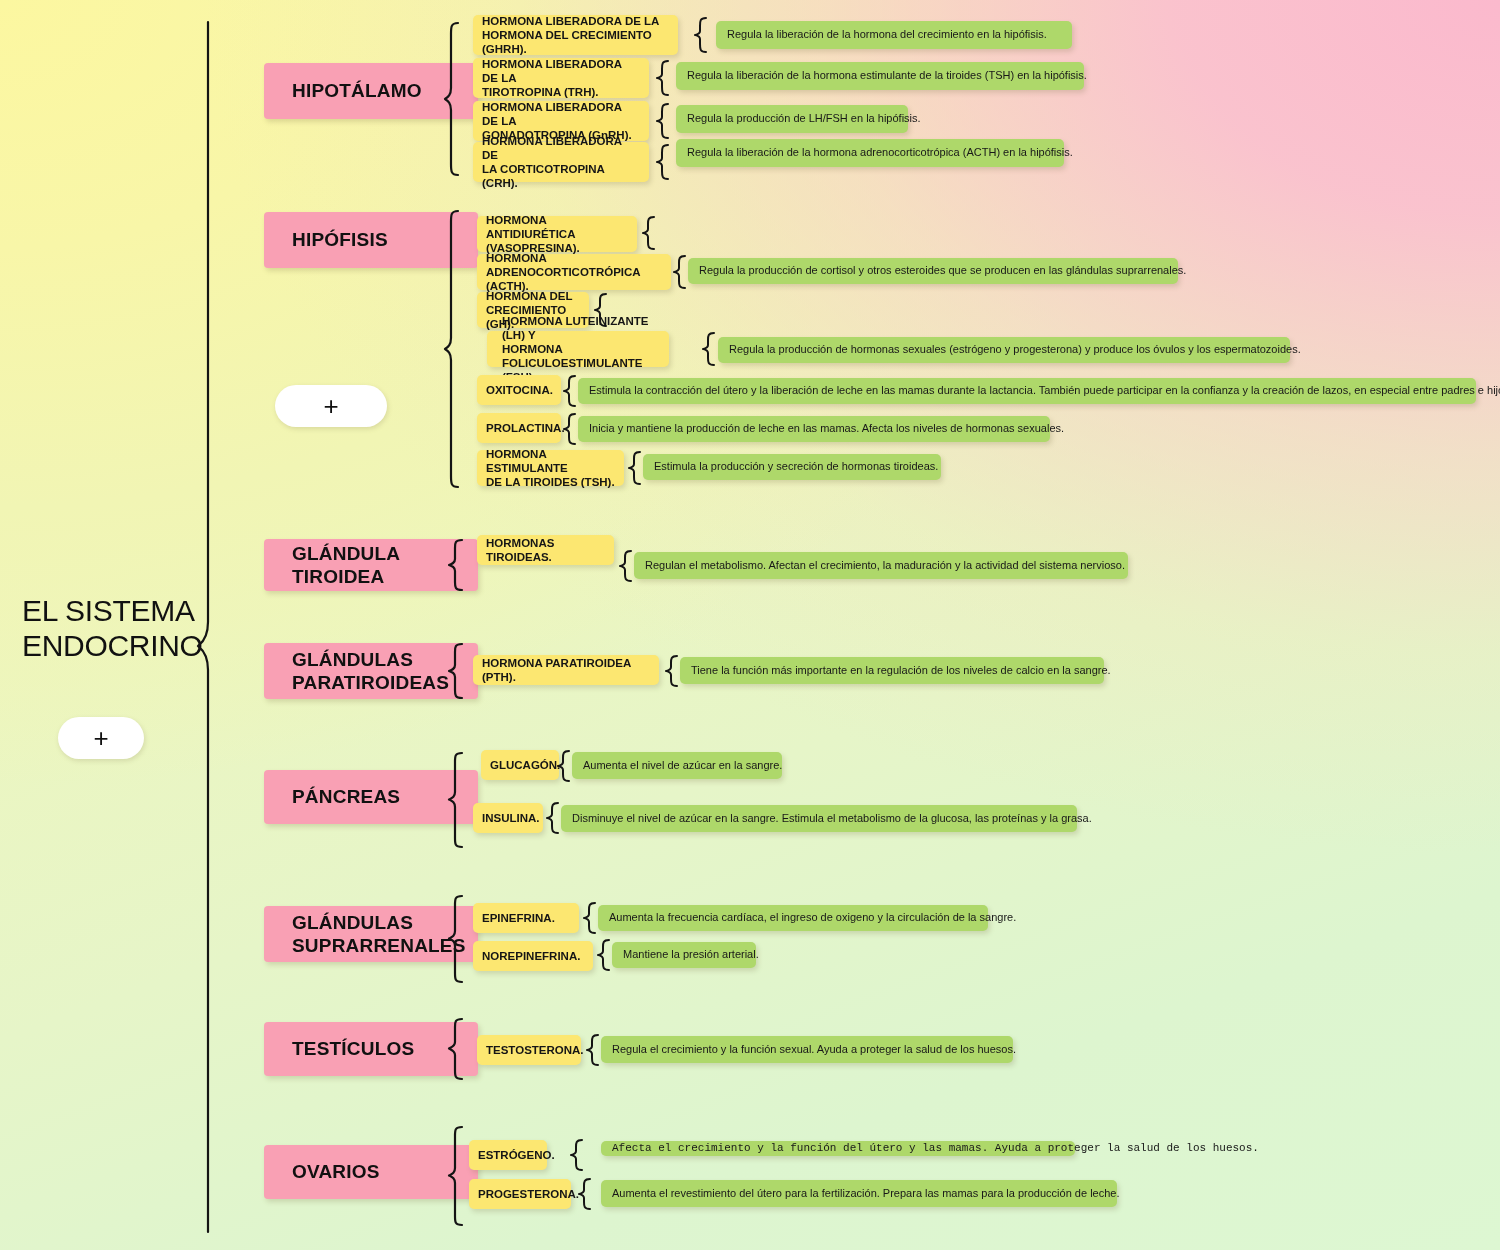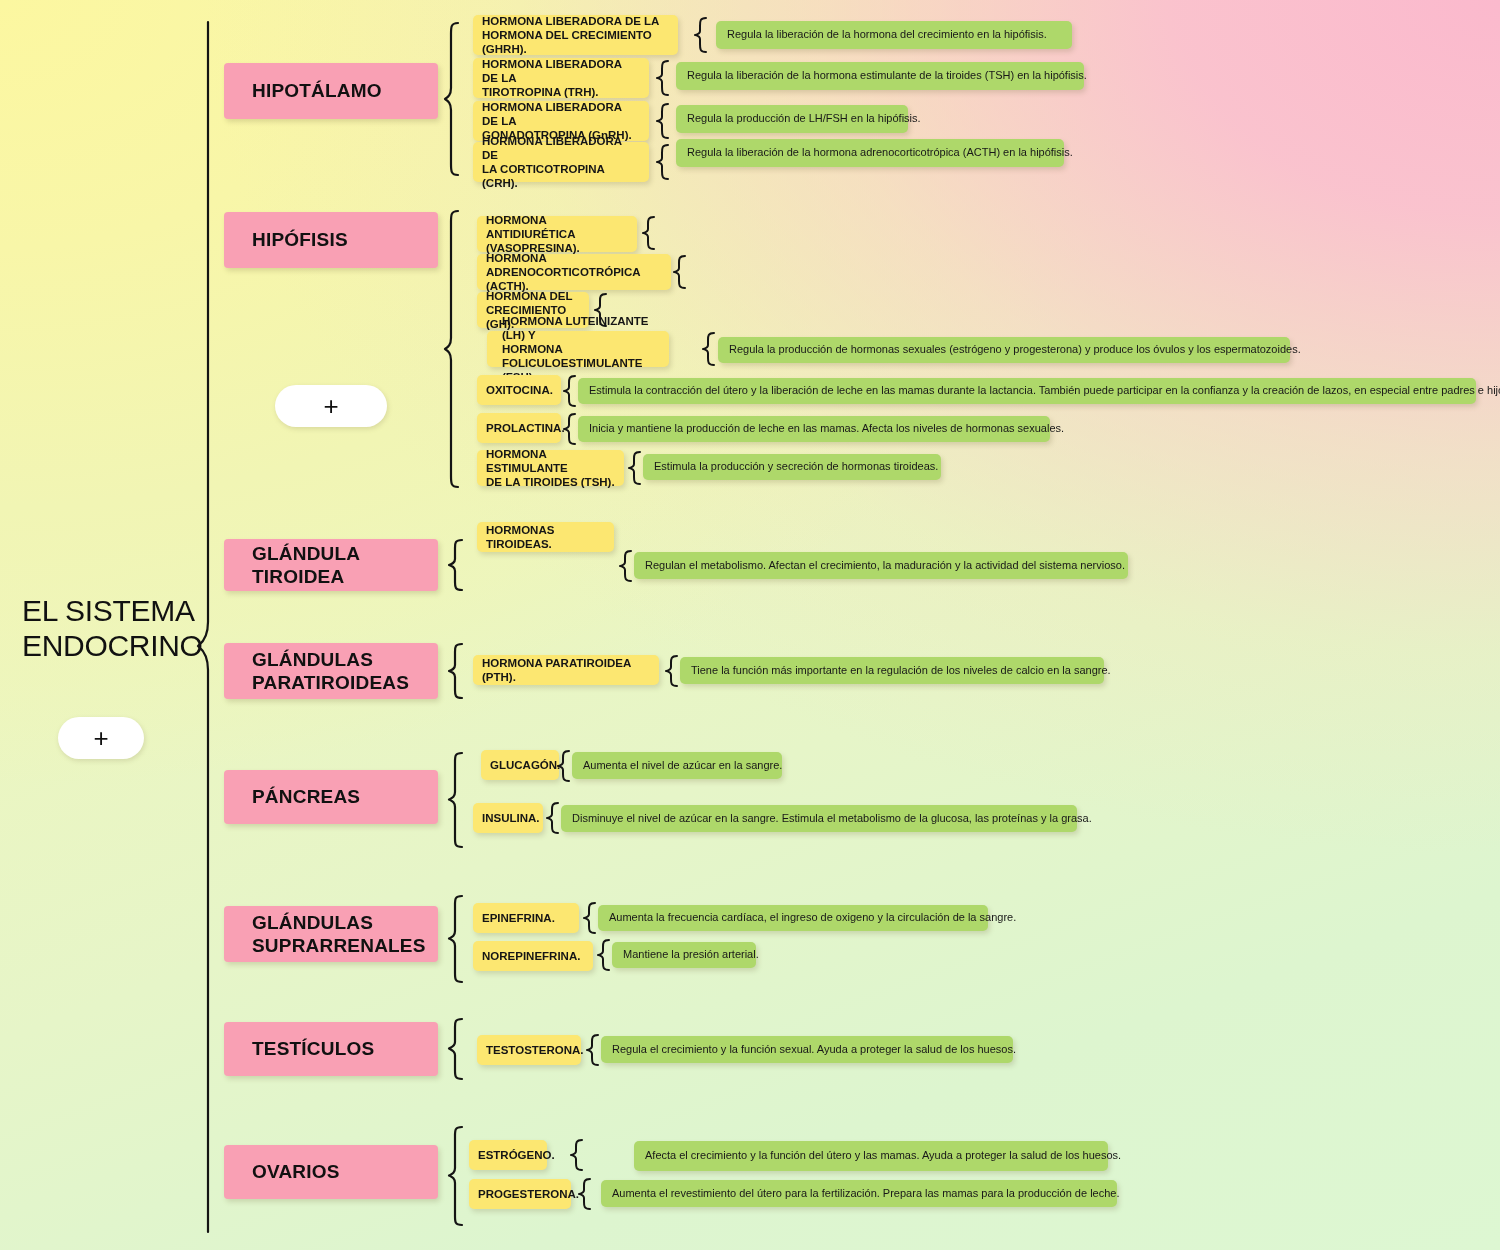--- a/index.html
+++ b/index.html
@@ -14,21 +14,21 @@
   }
 
   .canvas{ position:absolute; inset:0; }
 
   
   .pink-box{
     position:absolute; background:#f9a0b4; border-radius:4px;
     box-shadow:2px 3px 5px rgba(120,110,70,0.22);
     color:#111; font-weight:700; letter-spacing:.2px;
     display:flex; align-items:center; padding-left:28px;
-    font-size:19px; line-height:1.22; white-space:pre-line;
+    font-size:19px; line-height:1.22; white-space:pre-line;margin-left:40px;
   }
   .yellow-box{
     position:absolute; background:#fce771; border-radius:5px;
     box-shadow:2px 3px 5px rgba(120,110,70,0.22);
     color:#151515; font-weight:700; font-size:11.5px; line-height:1.22;
     display:flex; align-items:center; padding:5px 9px; white-space:pre-line;
   }
   .green-box{
     position:absolute; background:#aed86a; border-radius:5px;
     box-shadow:2px 3px 5px rgba(120,110,70,0.22);
@@ -134,20 +134,21 @@
       </svg>
   </div>
 
   <div class="yellow-box" style="left:477px; top:254px; width:194px; height:36px;">HORMONA
 ADRENOCORTICOTRÓPICA (ACTH).</div>
   <div class="brace" style="left:673px; top:255px; width:16px; height:34px;">
     <svg width="16" height="34" viewBox="0 0 16 34">
         <path d="M12 1 C6 1 6 4 6 8 L6 13 C6 16 3 16.5 1 17 C3 17.5 6 18 6 21 L6 26 C6 30 6 33 12 33" stroke-width="2"></path>
       </svg>
   </div>
+  <div class="green-box" style="left:688px; top:258px; width:490px; height:26px;">Regula la producción de cortisol y otros esteroides que se producen en las glándulas suprarrenales.</div>
 
   <div class="yellow-box" style="left:477px; top:292px; width:112px; height:36px;">HORMONA DEL
 CRECIMIENTO (GH).</div>
   <div class="brace" style="left:594px; top:293px; width:16px; height:34px;">
     <svg width="16" height="34" viewBox="0 0 16 34">
         <path d="M12 1 C6 1 6 4 6 8 L6 13 C6 16 3 16.5 1 17 C3 17.5 6 18 6 21 L6 26 C6 30 6 33 12 33" stroke-width="2"></path>
       </svg>
   </div>
 
   <div class="yellow-box" style="left:487px; top:331px; width:182px; height:36px;padding-left:15px;">HORMONA LUTEINIZANTE (LH) Y
@@ -185,21 +186,21 @@
   <div class="green-box" style="left:643px; top:454px; width:298px; height:26px;">Estimula la producción y secreción de hormonas tiroideas.</div>
 
   <div class="pink-box" style="left:224px; top:539px; width:214px; height:52px;">GLÁNDULA TIROIDEA</div>
 
   <div class="brace" style="left:448px; top:539px; width:20px; height:52px;">
     <svg width="20" height="52" viewBox="0 0 20 52">
       <path d="M14 1 C7 1 7 4 7 9 L7 20 C7 24 4 25 1 26 C4 27 7 28 7 32 L7 43 C7 48 7 51 14 51" stroke-width="2.2"></path>
     </svg>
   </div>
 
-  <div class="yellow-box" style="left:477px; top:522px; width:137px; height:30px;">HORMONAS TIROIDEAS.</div>
+  <div class="yellow-box" style="left:477px; top:535px; width:137px; height:30px;">HORMONAS TIROIDEAS.</div>
   <div class="brace" style="left:619px; top:550px; width:16px; height:32px;">
     <svg width="16" height="32" viewBox="0 0 16 32">
         <path d="M12 1 C6 1 6 4 6 8 L6 12 C6 15 3 15.5 1 16 C3 16.5 6 17 6 20 L6 24 C6 28 6 31 12 31" stroke-width="2"></path>
       </svg>
   </div>
   <div class="green-box" style="left:634px; top:552px; width:494px; height:27px;">Regulan el metabolismo. Afectan el crecimiento, la maduración y la actividad del sistema nervioso.</div>
 
   <div class="pink-box" style="left:224px; top:643px; width:214px; height:56px;">GLÁNDULAS
 PARATIROIDEAS</div>
 
@@ -289,21 +290,21 @@
       <path d="M14 1 C7 1 7 4 7 10 L7 42 C7 47 4 48 1 49.5 C4 51 7 52 7 57 L7 90 C7 96 7 99 14 99" stroke-width="2.2"></path>
     </svg>
   </div>
 
   <div class="yellow-box" style="left:469px; top:1140px; width:78px; height:30px;">ESTRÓGENO.</div>
   <div class="brace" style="left:570px; top:1139px; width:16px; height:32px;">
     <svg width="16" height="32" viewBox="0 0 16 32">
         <path d="M12 1 C6 1 6 4 6 8 L6 12 C6 15 3 15.5 1 16 C3 16.5 6 17 6 20 L6 24 C6 28 6 31 12 31" stroke-width="2"></path>
       </svg>
   </div>
-  <div class="green-box" style="left:634px; top:1141px; width:474px; height:30px;">Afecta el crecimiento y la función del útero y las mamas. Ayuda a proteger la salud de los huesos.</div>
+  <div class="green-box" style="left:601px; top:1141px; width:474px; height:15px;font-family:Liberation Mono, monospace;">Afecta el crecimiento y la función del útero y las mamas. Ayuda a proteger la salud de los huesos.</div>
 
   <div class="yellow-box" style="left:469px; top:1179px; width:102px; height:30px;">PROGESTERONA.</div>
   <div class="brace" style="left:578px; top:1178px; width:16px; height:32px;">
     <svg width="16" height="32" viewBox="0 0 16 32">
         <path d="M12 1 C6 1 6 4 6 8 L6 12 C6 15 3 15.5 1 16 C3 16.5 6 17 6 20 L6 24 C6 28 6 31 12 31" stroke-width="2"></path>
       </svg>
   </div>
   <div class="green-box" style="left:601px; top:1180px; width:516px; height:27px;">Aumenta el revestimiento del útero para la fertilización. Prepara las mamas para la producción de leche.</div>
 
 </div>

